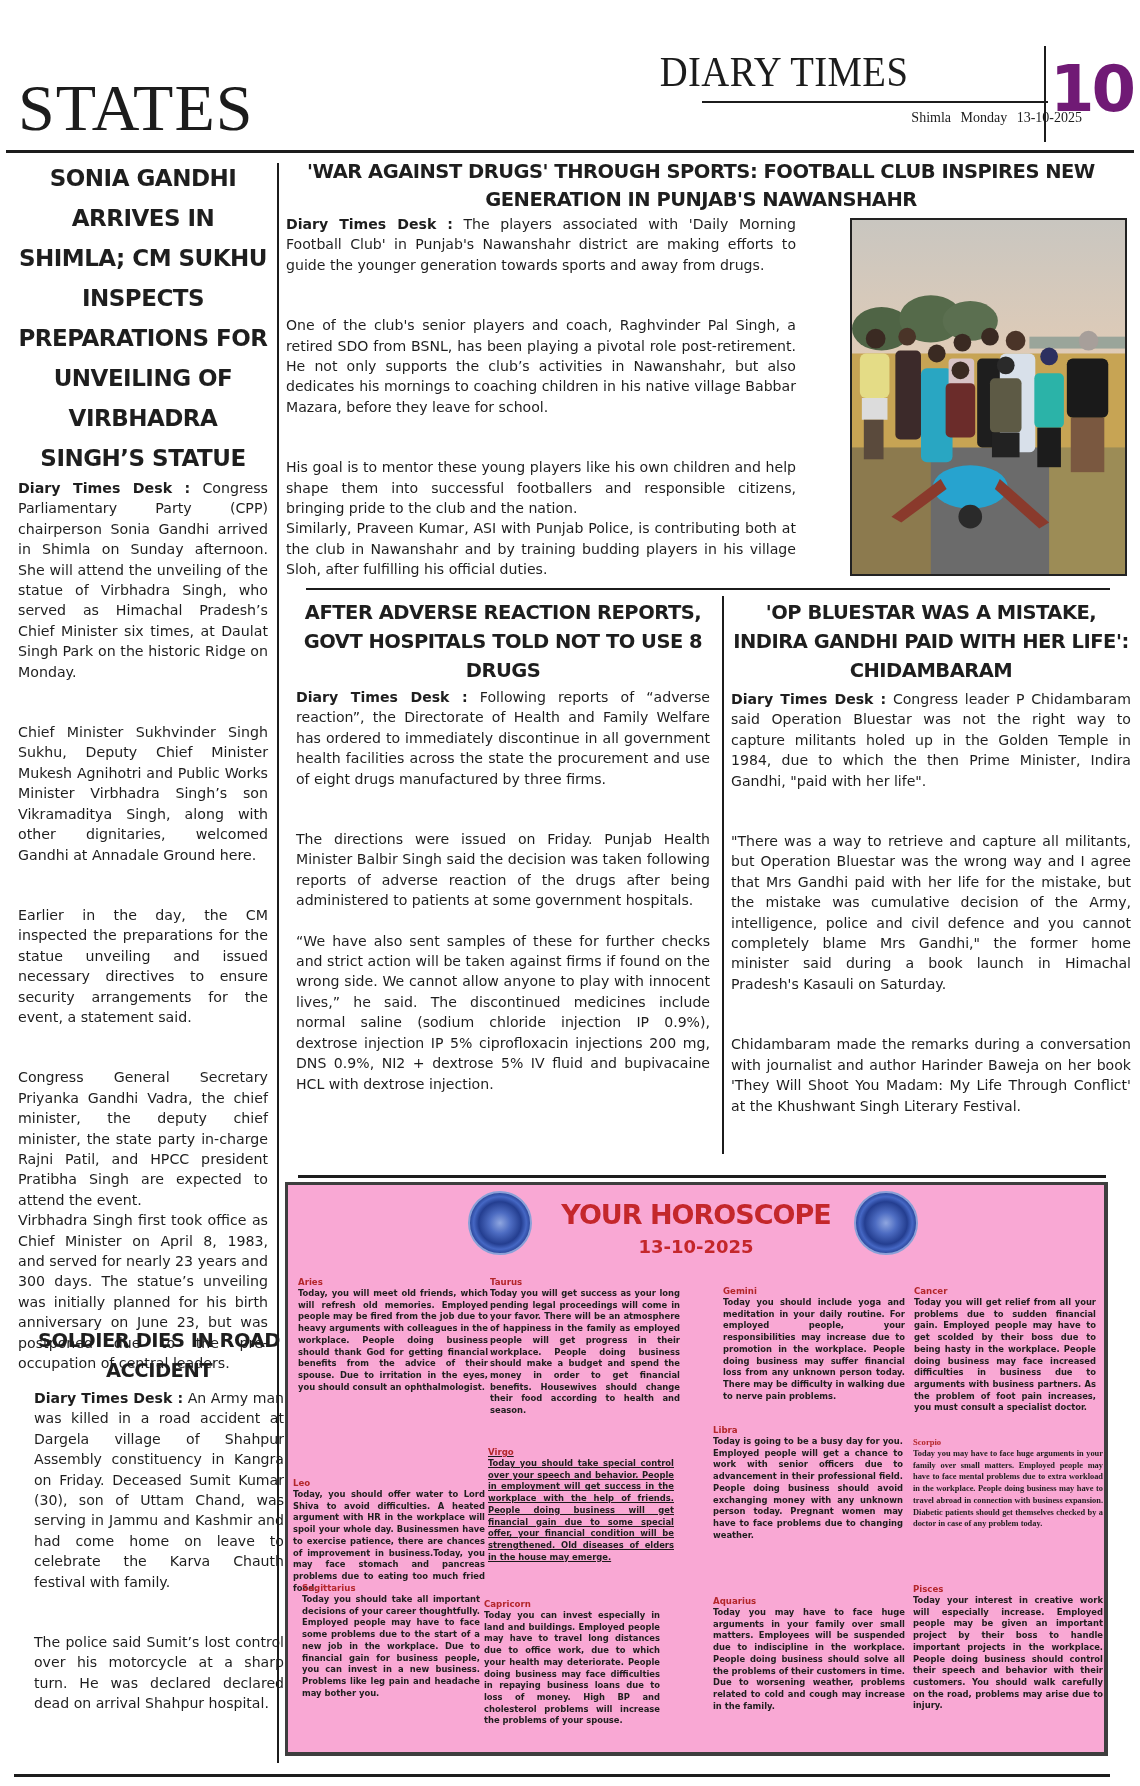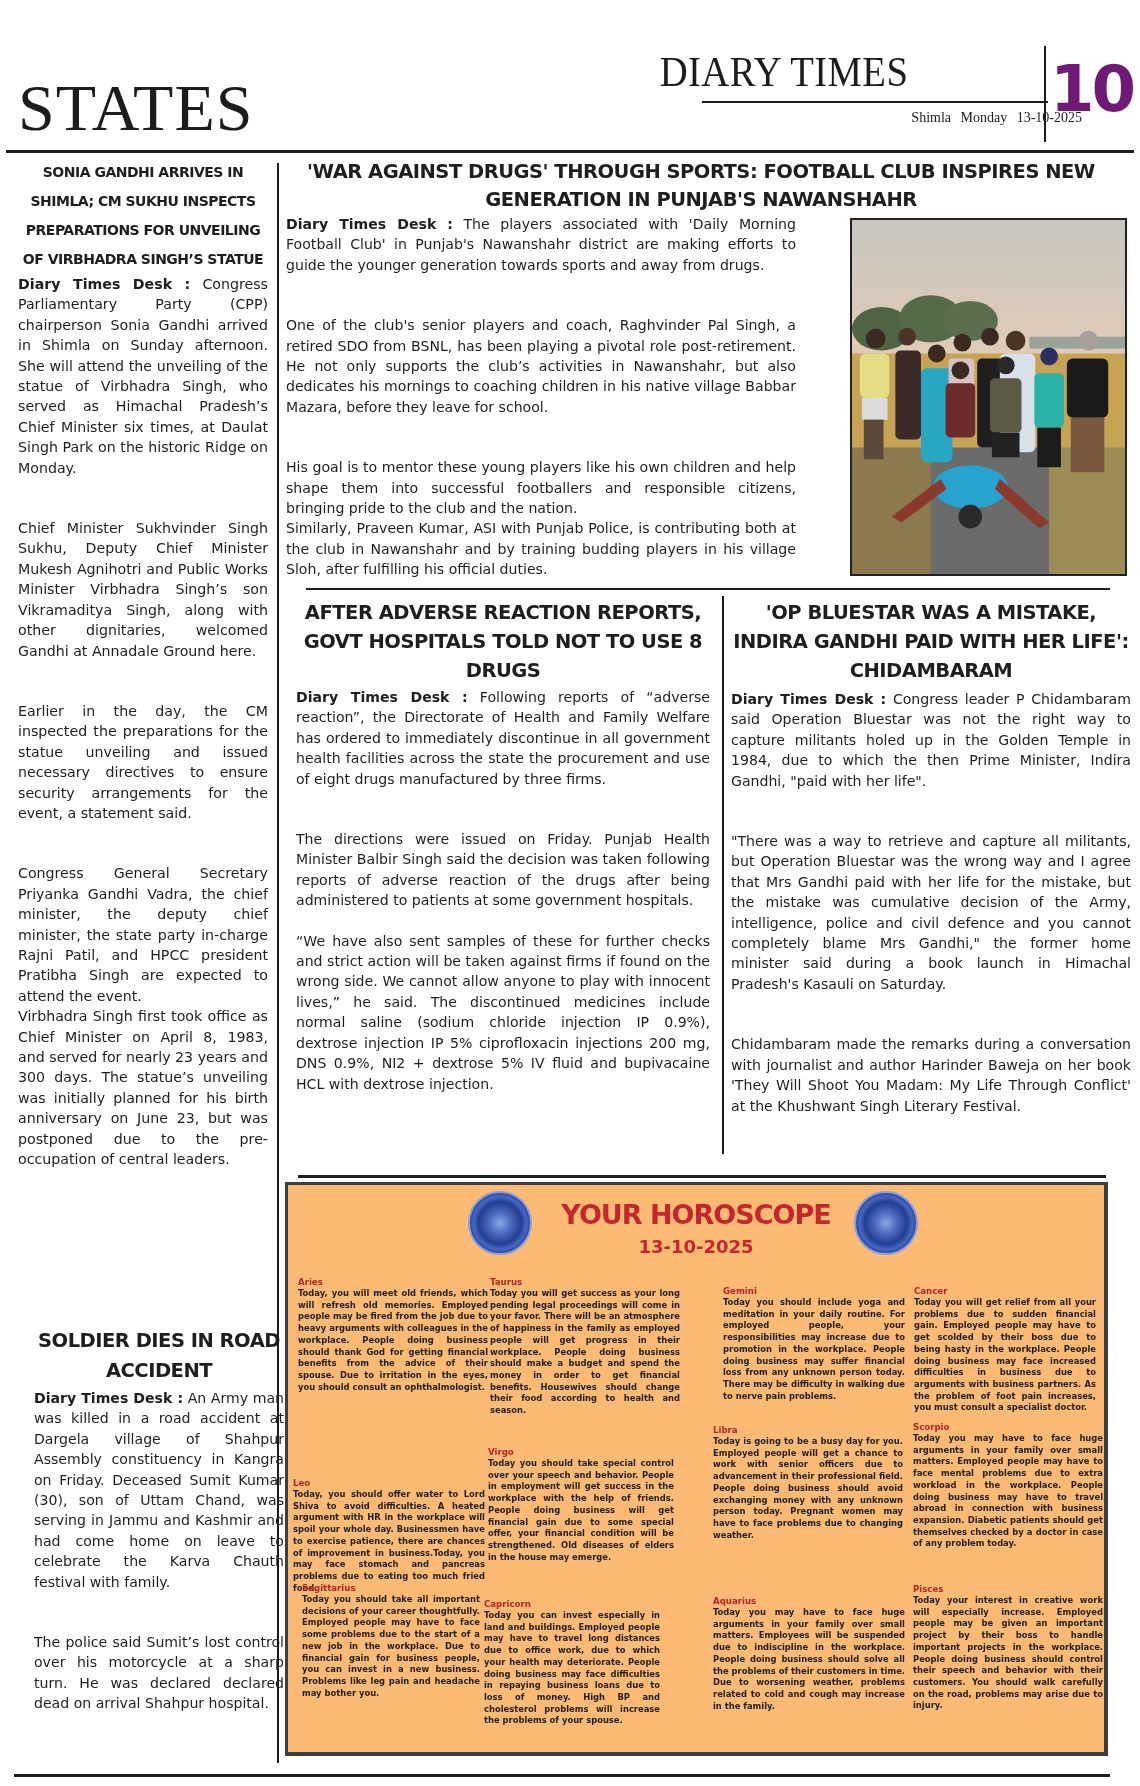--- a/index.html
+++ b/index.html
@@ -16,21 +16,21 @@
 
   .article { position: absolute; }
   .headline { font-family: "DejaVu Sans", sans-serif; font-weight: bold; color: #1e1e1e; text-align: center; letter-spacing: -0.5px; }
   .body-text { font-family: "DejaVu Sans", sans-serif; font-size: 14.1px; line-height: 20.4px; text-align: justify; color: #1e1e1e; }
   .body-text p { margin-bottom: 0; }
   .gap-big { height: 40px; }
   .gap-med { height: 20px; }
   .byline { font-weight: bold; }
 
   #art-sonia { left: 18px; top: 158px; width: 250px; }
-  #art-sonia .headline { font-size: 14px; line-height: 29px; }
+  #art-sonia .headline { font-size: 23px; line-height: 40px; }
   #art-sonia .body-text { font-size: 14.2px; line-height: 20.4px; }
 
   #art-soldier { left: 18px; top: 1326px; width: 250px; margin-left: 16px; }
   #art-soldier .headline { font-size: 19.5px; line-height: 30px; margin-bottom: 2px; }
 
   .col-rule-1 { position: absolute; left: 277px; top: 163px; width: 2px; height: 1600px; background: #1c1c1c; }
 
   #art-football { left: 286px; top: 158px; width: 850px; }
   #art-football .headline { font-size: 19.5px; line-height: 28px; width: 830px; }
   #art-football .body-text { width: 510px; }
@@ -39,21 +39,21 @@
   .mid-rule { position: absolute; left: 306px; top: 588px; width: 804px; height: 2px; background: #1c1c1c; }
   .col-rule-2 { position: absolute; left: 722px; top: 596px; width: 2px; height: 558px; background: #1c1c1c; }
 
   #art-drugs { left: 296px; top: 598px; width: 414px; }
   #art-drugs .headline { font-size: 19.5px; line-height: 29px; margin-bottom: 2px; }
 
   #art-bluestar { left: 731px; top: 598px; width: 400px; }
   #art-bluestar .headline { font-size: 19.5px; line-height: 29px; margin-bottom: 4px; }
 
   .horo-top-rule { position: absolute; left: 298px; top: 1175px; width: 808px; height: 3px; background: #1c1c1c; }
-  .horoscope { position: absolute; left: 285px; top: 1182px; width: 823px; height: 574px; background: #fdba74; border: 3px solid #3e3e3e; border-right-width: 4px; border-bottom-width: 4px; }
+  .horoscope { position: absolute; left: 285px; top: 1182px; width: 823px; height: 574px; background: #f9a8d4; border: 3px solid #3e3e3e; border-right-width: 4px; border-bottom-width: 4px; }
   .horo-title { position: absolute; left: 0; width: 100%; top: 14px; text-align: center; font-family: "DejaVu Sans", sans-serif; font-weight: bold; font-size: 27px; color: #c4272b; letter-spacing: -1px; }
   .horo-date { position: absolute; left: 0; width: 100%; top: 51px; text-align: center; font-family: "DejaVu Sans", sans-serif; font-weight: bold; font-size: 18px; color: #c4272b; }
   .zodiac-wheel { position: absolute; top: 6px; width: 64px; height: 64px; border-radius: 50%; background: radial-gradient(circle, #8fa6e0 0%, #4d6cc2 25%, #243e90 50%, #4567c4 62%, #1c3380 78%, #6d8ad8 90%, #2c4591 100%); border: 2px solid #8aa0d8; }
   .wheel-left { left: 180px; }
   .wheel-right { left: 566px; }
 
   .sign { position: absolute; font-family: "DejaVu Sans", sans-serif; }
   .sign-name { font-size: 8.6px; font-weight: bold; color: #b3262a; line-height: 12px; }
   .sign-text { font-size: 8.4px; line-height: 11.7px; font-weight: bold; color: #1e1e1e; text-align: justify; }
 
@@ -206,29 +206,29 @@
   </div>
   <div class="sign" style="left:626px; top:100px; width:182px;">
     <div class="sign-name">Cancer</div>
     <div class="sign-text">Today you will get relief from all your problems due to sudden financial gain. Employed people may have to get scolded by their boss due to being hasty in the workplace. People doing business may face increased difficulties in business due to arguments with business partners. As the problem of foot pain increases, you must consult a specialist doctor.</div>
   </div>
 
   <div class="sign" style="left:5px; top:249px; width:192px;margin-top:43px;">
     <div class="sign-name">Leo</div>
     <div class="sign-text">Today, you should offer water to Lord Shiva to avoid difficulties. A heated argument with HR in the workplace will spoil your whole day. Businessmen have to exercise patience, there are chances of improvement in business.Today, you may face stomach and pancreas problems due to eating too much fried food.</div>
   </div>
-  <div class="sign" style="left:200px; top:261px; width:186px;">
+  <div class="sign" style="left:200px; top:261px; width:186px;text-decoration:underline;">
     <div class="sign-name">Virgo</div>
     <div class="sign-text">Today you should take special control over your speech and behavior. People in employment will get success in the workplace with the help of friends. People doing business will get financial gain due to some special offer, your financial condition will be strengthened. Old diseases of elders in the house may emerge.</div>
   </div>
   <div class="sign" style="left:425px; top:239px; width:190px;">
     <div class="sign-name">Libra</div>
     <div class="sign-text">Today is going to be a busy day for you. Employed people will get a chance to work with senior officers due to advancement in their professional field. People doing business should avoid exchanging money with any unknown person today. Pregnant women may have to face problems due to changing weather.</div>
   </div>
-  <div class="sign" style="left:625px; top:236px; width:190px;">
+  <div class="sign" style="left:625px; top:251px; width:190px;font-family:Liberation Serif, serif;">
     <div class="sign-name">Scorpio</div>
     <div class="sign-text">Today you may have to face huge arguments in your family over small matters. Employed people may have to face mental problems due to extra workload in the workplace. People doing business may have to travel abroad in connection with business expansion. Diabetic patients should get themselves checked by a doctor in case of any problem today.</div>
   </div>
 
   <div class="sign" style="left:14px; top:397px; width:178px;">
     <div class="sign-name">Sagittarius</div>
     <div class="sign-text">Today you should take all important decisions of your career thoughtfully. Employed people may have to face some problems due to the start of a new job in the workplace. Due to financial gain for business people, you can invest in a new business. Problems like leg pain and headache may bother you.</div>
   </div>
   <div class="sign" style="left:196px; top:413px; width:176px;">
     <div class="sign-name">Capricorn</div>

